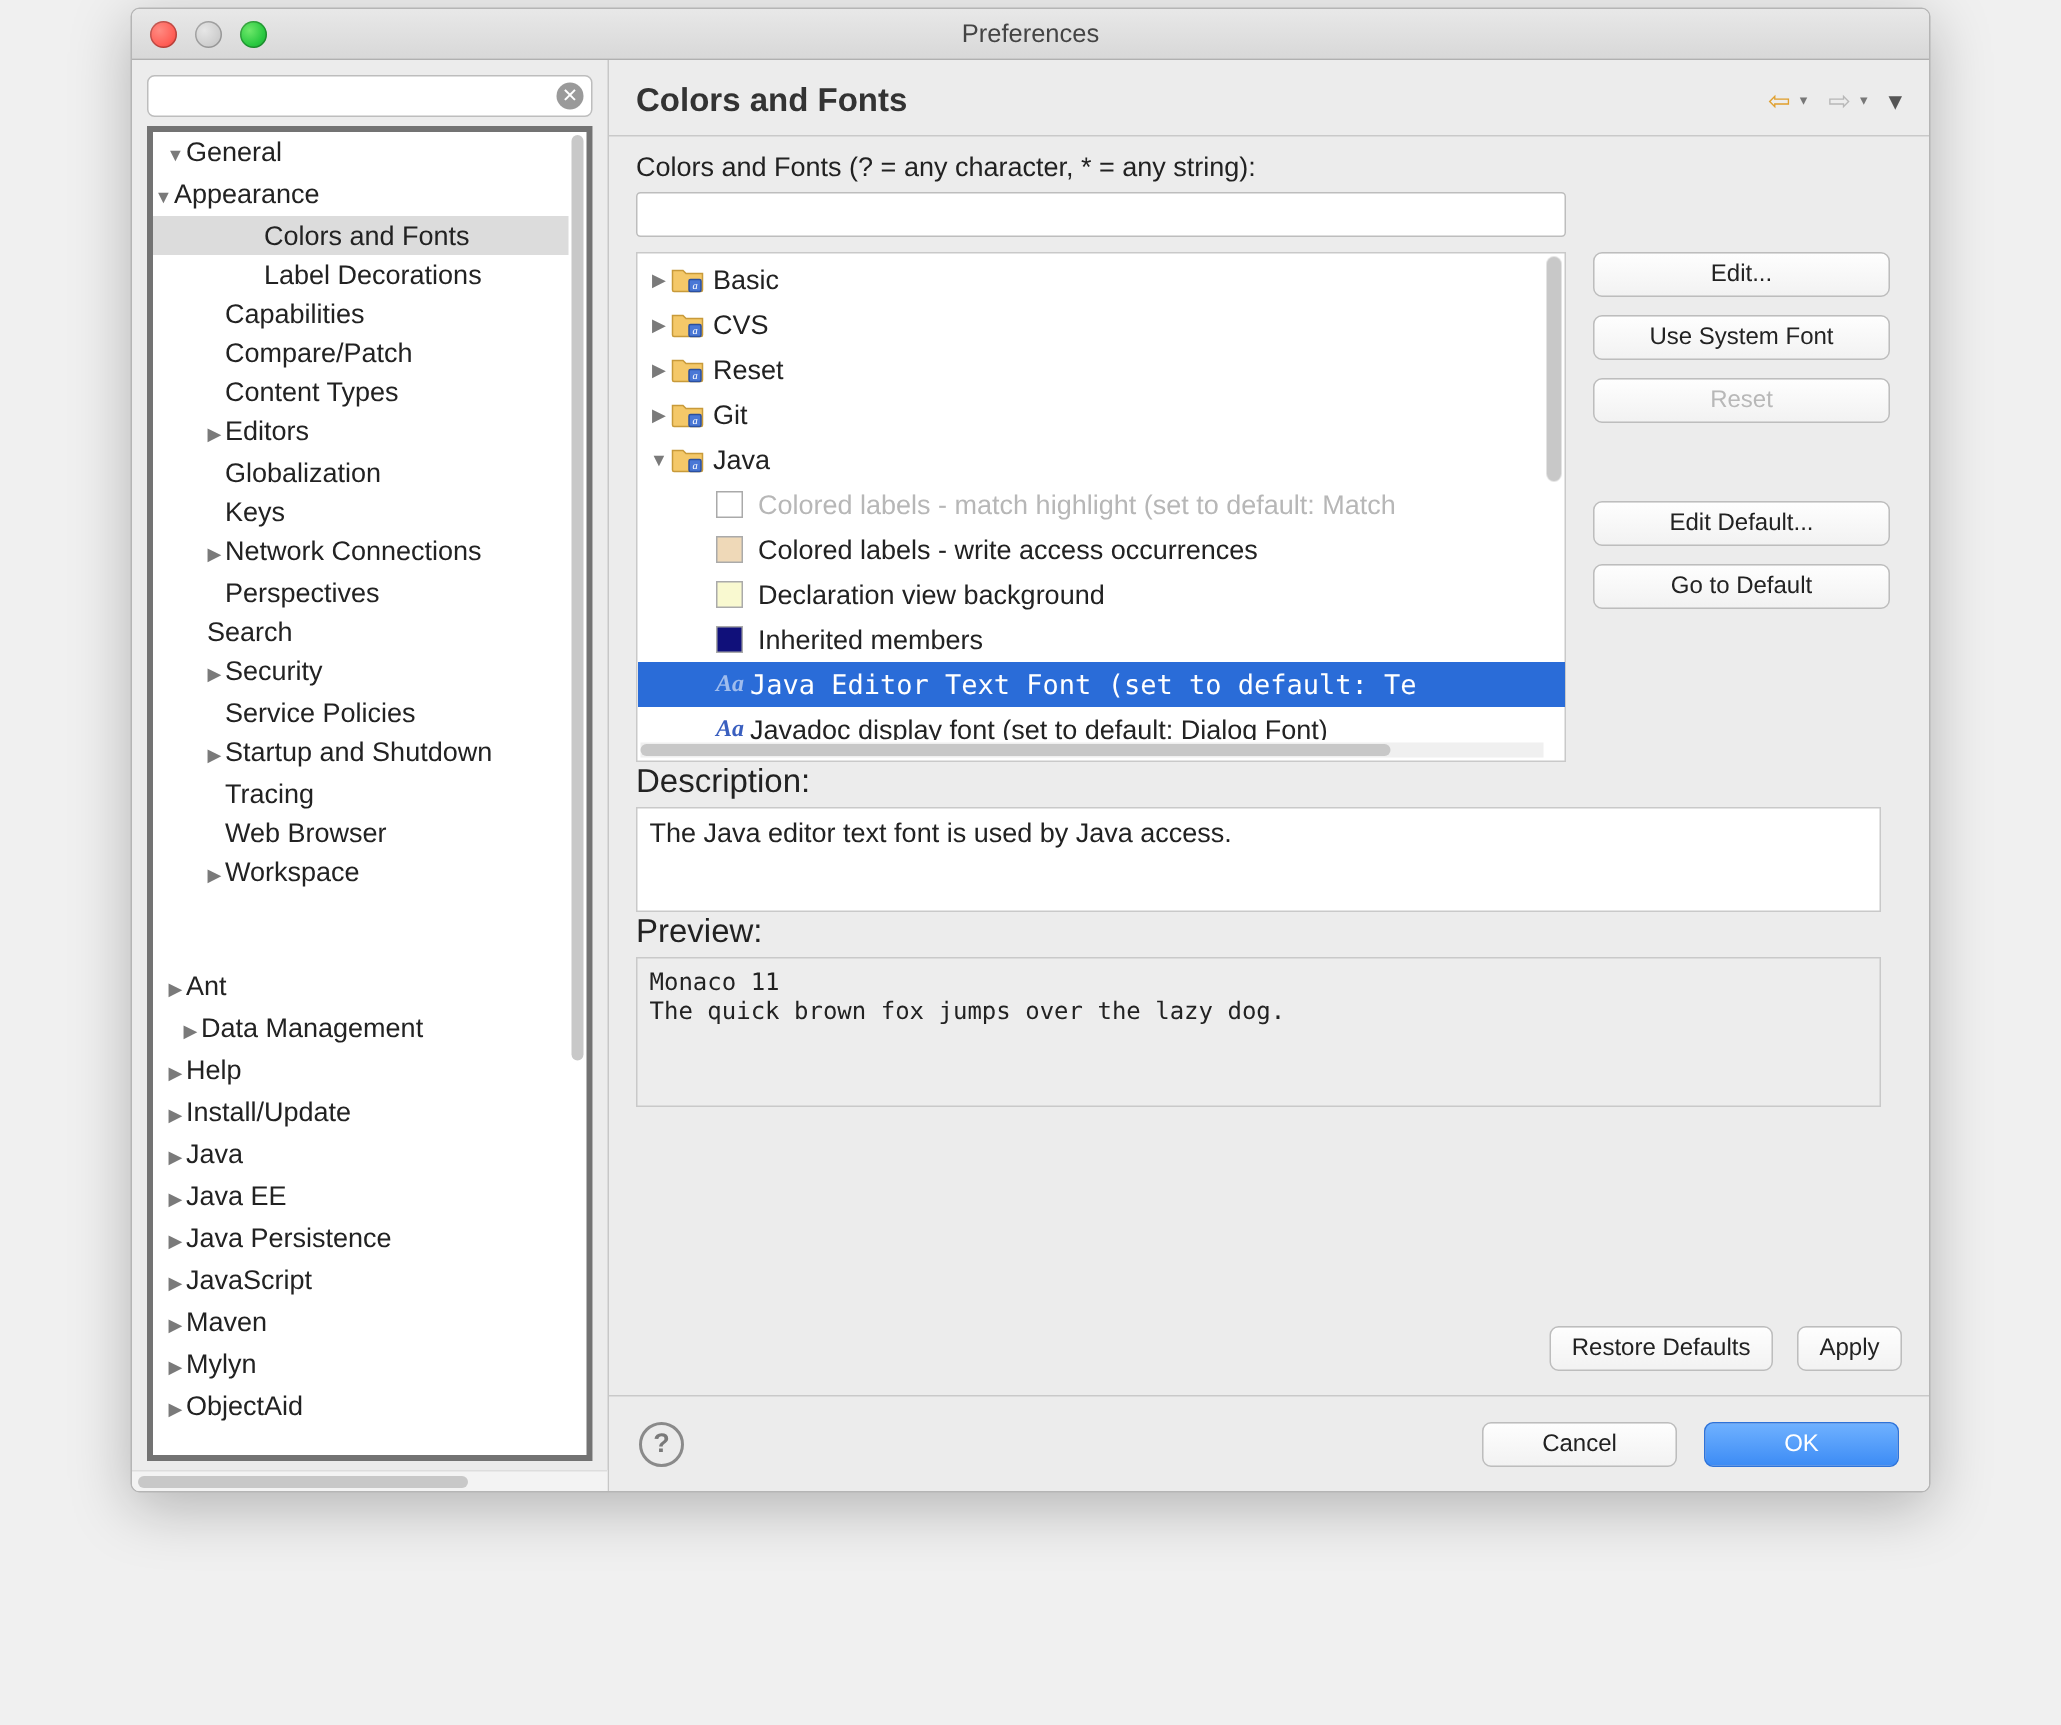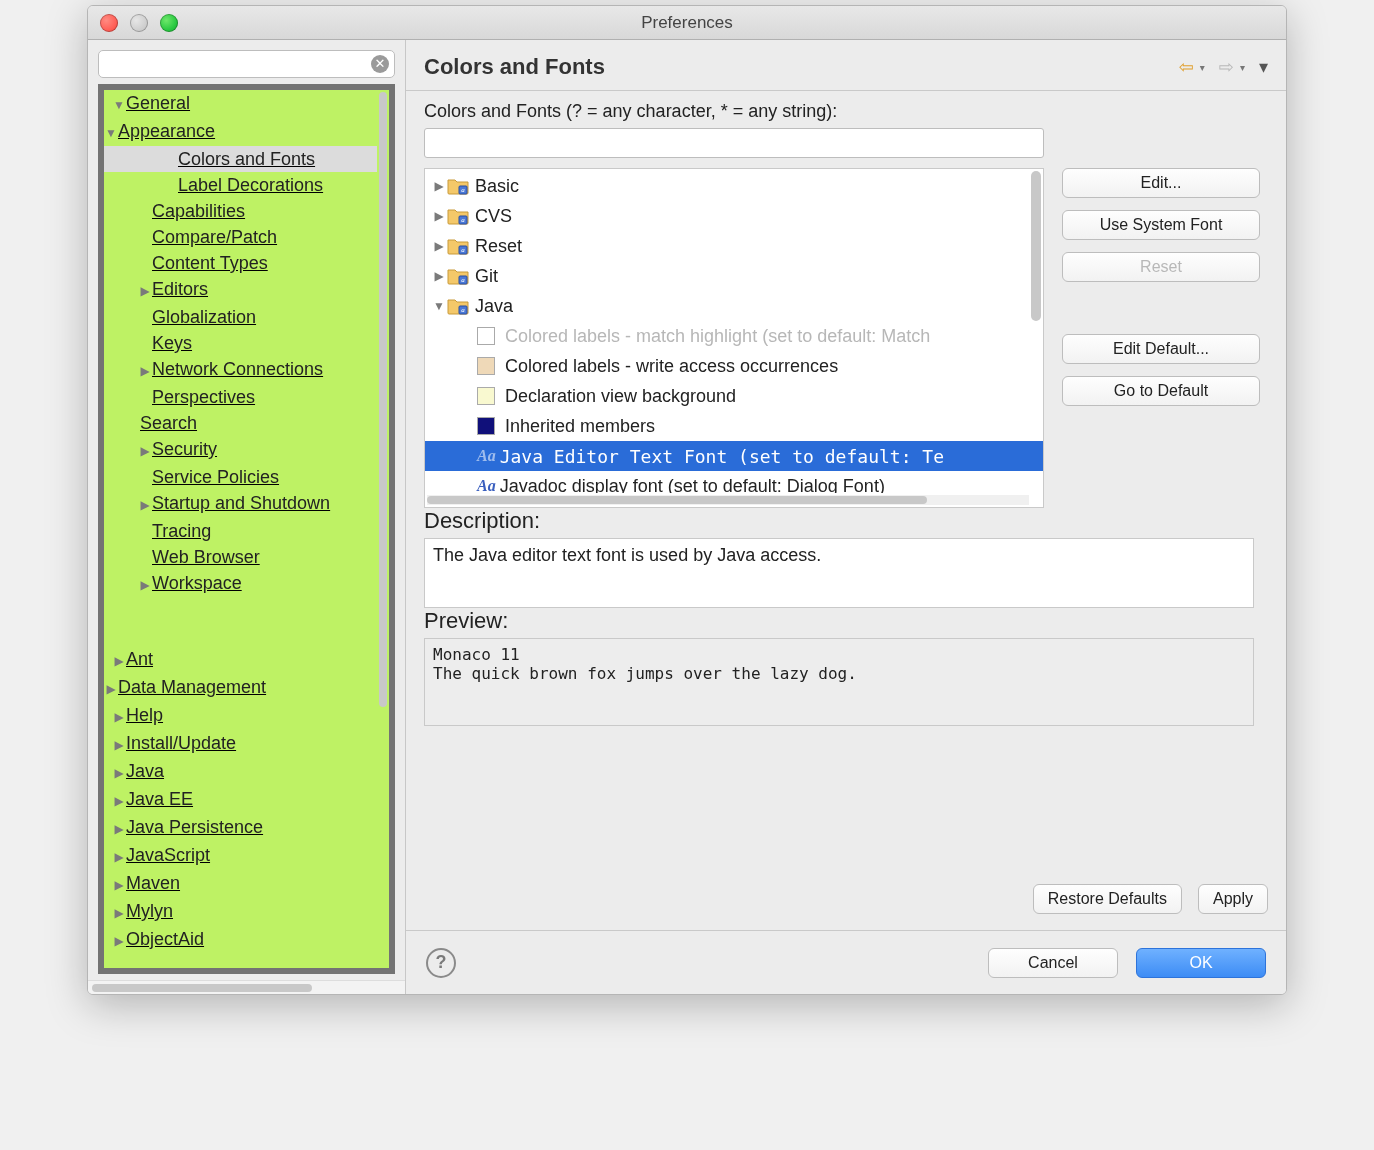--- a/index.html
+++ b/index.html
@@ -45,22 +45,22 @@
   .searchbox input {
     width:100%; height:28px; border:1px solid #bdbdbd; border-radius:5px;
     padding:2px 28px 2px 8px; font-size:15px; background:#fff;
   }
   .searchbox .clear {
     position:absolute; right:6px; top:50%; transform:translateY(-50%);
     width:18px; height:18px; border-radius:50%; background:#9a9a9a;
     color:#fff; font-size:13px; line-height:18px; text-align:center; cursor:pointer;
   }
   .treewrap {
-    flex:1; margin:0 10px 6px 10px; background:#bef264; border:6px solid #737373;
-    overflow:hidden; position:relative;text-decoration:underline;
+    flex:1; margin:0 10px 6px 10px; background:#ffffff; border:4px solid #737373;
+    overflow:hidden; position:relative;
   }
   .tree { overflow:auto; height:100%; padding-right:12px;}
   .tree-scrollbar {
     position:absolute; right:2px; top:2px; width:8px; height:70%;
     background:#c8c8c8; border-radius:4px;
   }
   .tnode { white-space:nowrap; font-size:18px; color:#222; cursor:default; line-height:26px;}
   .tnode .arrow { display:inline-block; width:14px; text-align:center; color:#7a7a7a; font-size:12px;}
   .tnode.selected { background:#dcdcdc; }
   .hscroll { height:14px; background:#f3f3f3; border-top:1px solid #ddd; position:relative;}
@@ -107,21 +107,21 @@
   .btncol button, .footer button, .actions button {
     height:30px; font-size:16px; background:linear-gradient(#fefefe,#f2f2f2);
     border:1px solid #bdbdbd; border-radius:6px; cursor:pointer; color:#222;
     padding:0 14px;
   }
   .btncol button:disabled { color:#b8b8b8; }
   .btncol .sp { height:28px; }
 
   .desclabel { font-size:22px; color:#222; }
   .descbox { width:830px; height:70px; background:#fff; border:1px solid #c9c9c9; padding:6px 8px; font-size:18px; color:#222; margin-top:4px;}
-  .prevbox { width:830px; height:88px; background:#ededed; border:1px solid #c9c9c9; padding:6px 8px; font-family:Monaco,Menlo,monospace; font-size:16px; color:#222; margin-top:4px; white-space:pre;}
+  .prevbox { width:830px; height:100px; background:#ededed; border:1px solid #c9c9c9; padding:6px 8px; font-family:Monaco,Menlo,monospace; font-size:16px; color:#222; margin-top:4px; white-space:pre;}
   .actions { margin-top:auto; padding:14px 0 16px 0; display:flex; justify-content:flex-end; gap:16px;}
 
   .footer {
     border-top:1px solid #c9c9c9; height:64px; display:flex; align-items:center;
     padding:0 20px; justify-content:space-between; background:#ececec;
   }
   .help { width:30px; height:30px; border:2px solid #8a8a8a; border-radius:50%;
     color:#7a7a7a; font-weight:bold; font-size:18px; display:flex; align-items:center; justify-content:center; cursor:pointer;}
   .footer .right { display:flex; gap:18px;}
   .footer .ok { background:linear-gradient(#6fb1ff,#3d8cf5); color:#fff; border:1px solid #2d73da; width:130px;}
@@ -164,21 +164,21 @@
             <div class="tnode" style="padding-left: 34px;"><span class="arrow">▶</span>Network Connections</div>
             <div class="tnode" style="padding-left: 34px;"><span class="arrow"></span>Perspectives</div>
             <div class="tnode" style="padding-left: 22px;"><span class="arrow"></span>Search</div>
             <div class="tnode" style="padding-left: 34px;"><span class="arrow">▶</span>Security</div>
             <div class="tnode" style="padding-left: 34px;"><span class="arrow"></span>Service Policies</div>
             <div class="tnode" style="padding-left: 34px;"><span class="arrow">▶</span>Startup and Shutdown</div>
             <div class="tnode" style="padding-left: 34px;"><span class="arrow"></span>Tracing</div>
             <div class="tnode" style="padding-left: 34px;"><span class="arrow"></span>Web Browser</div>
             <div class="tnode" style="padding-left: 34px;"><span class="arrow">▶</span>Workspace</div>
             <div class="tnode" style="padding-left: 8px; margin-top: 48px;"><span class="arrow">▶</span>Ant</div>
-            <div class="tnode" style="padding-left: 0;"><span class="arrow">▶</span>Data Management</div>
+            <div class="tnode" style="padding-left: 18px;"><span class="arrow">▶</span>Data Management</div>
             <div class="tnode" style="padding-left: 8px;"><span class="arrow">▶</span>Help</div>
             <div class="tnode" style="padding-left: 8px;"><span class="arrow">▶</span>Install/Update</div>
             <div class="tnode" style="padding-left: 8px;"><span class="arrow">▶</span>Java</div>
             <div class="tnode" style="padding-left: 8px;"><span class="arrow">▶</span>Java EE</div>
             <div class="tnode" style="padding-left: 8px;"><span class="arrow">▶</span>Java Persistence</div>
             <div class="tnode" style="padding-left: 8px;"><span class="arrow">▶</span>JavaScript</div>
             <div class="tnode" style="padding-left: 8px;"><span class="arrow">▶</span>Maven</div>
             <div class="tnode" style="padding-left: 8px;"><span class="arrow">▶</span>Mylyn</div>
             <div class="tnode" style="padding-left: 8px;"><span class="arrow">▶</span>ObjectAid</div>
           </div>

